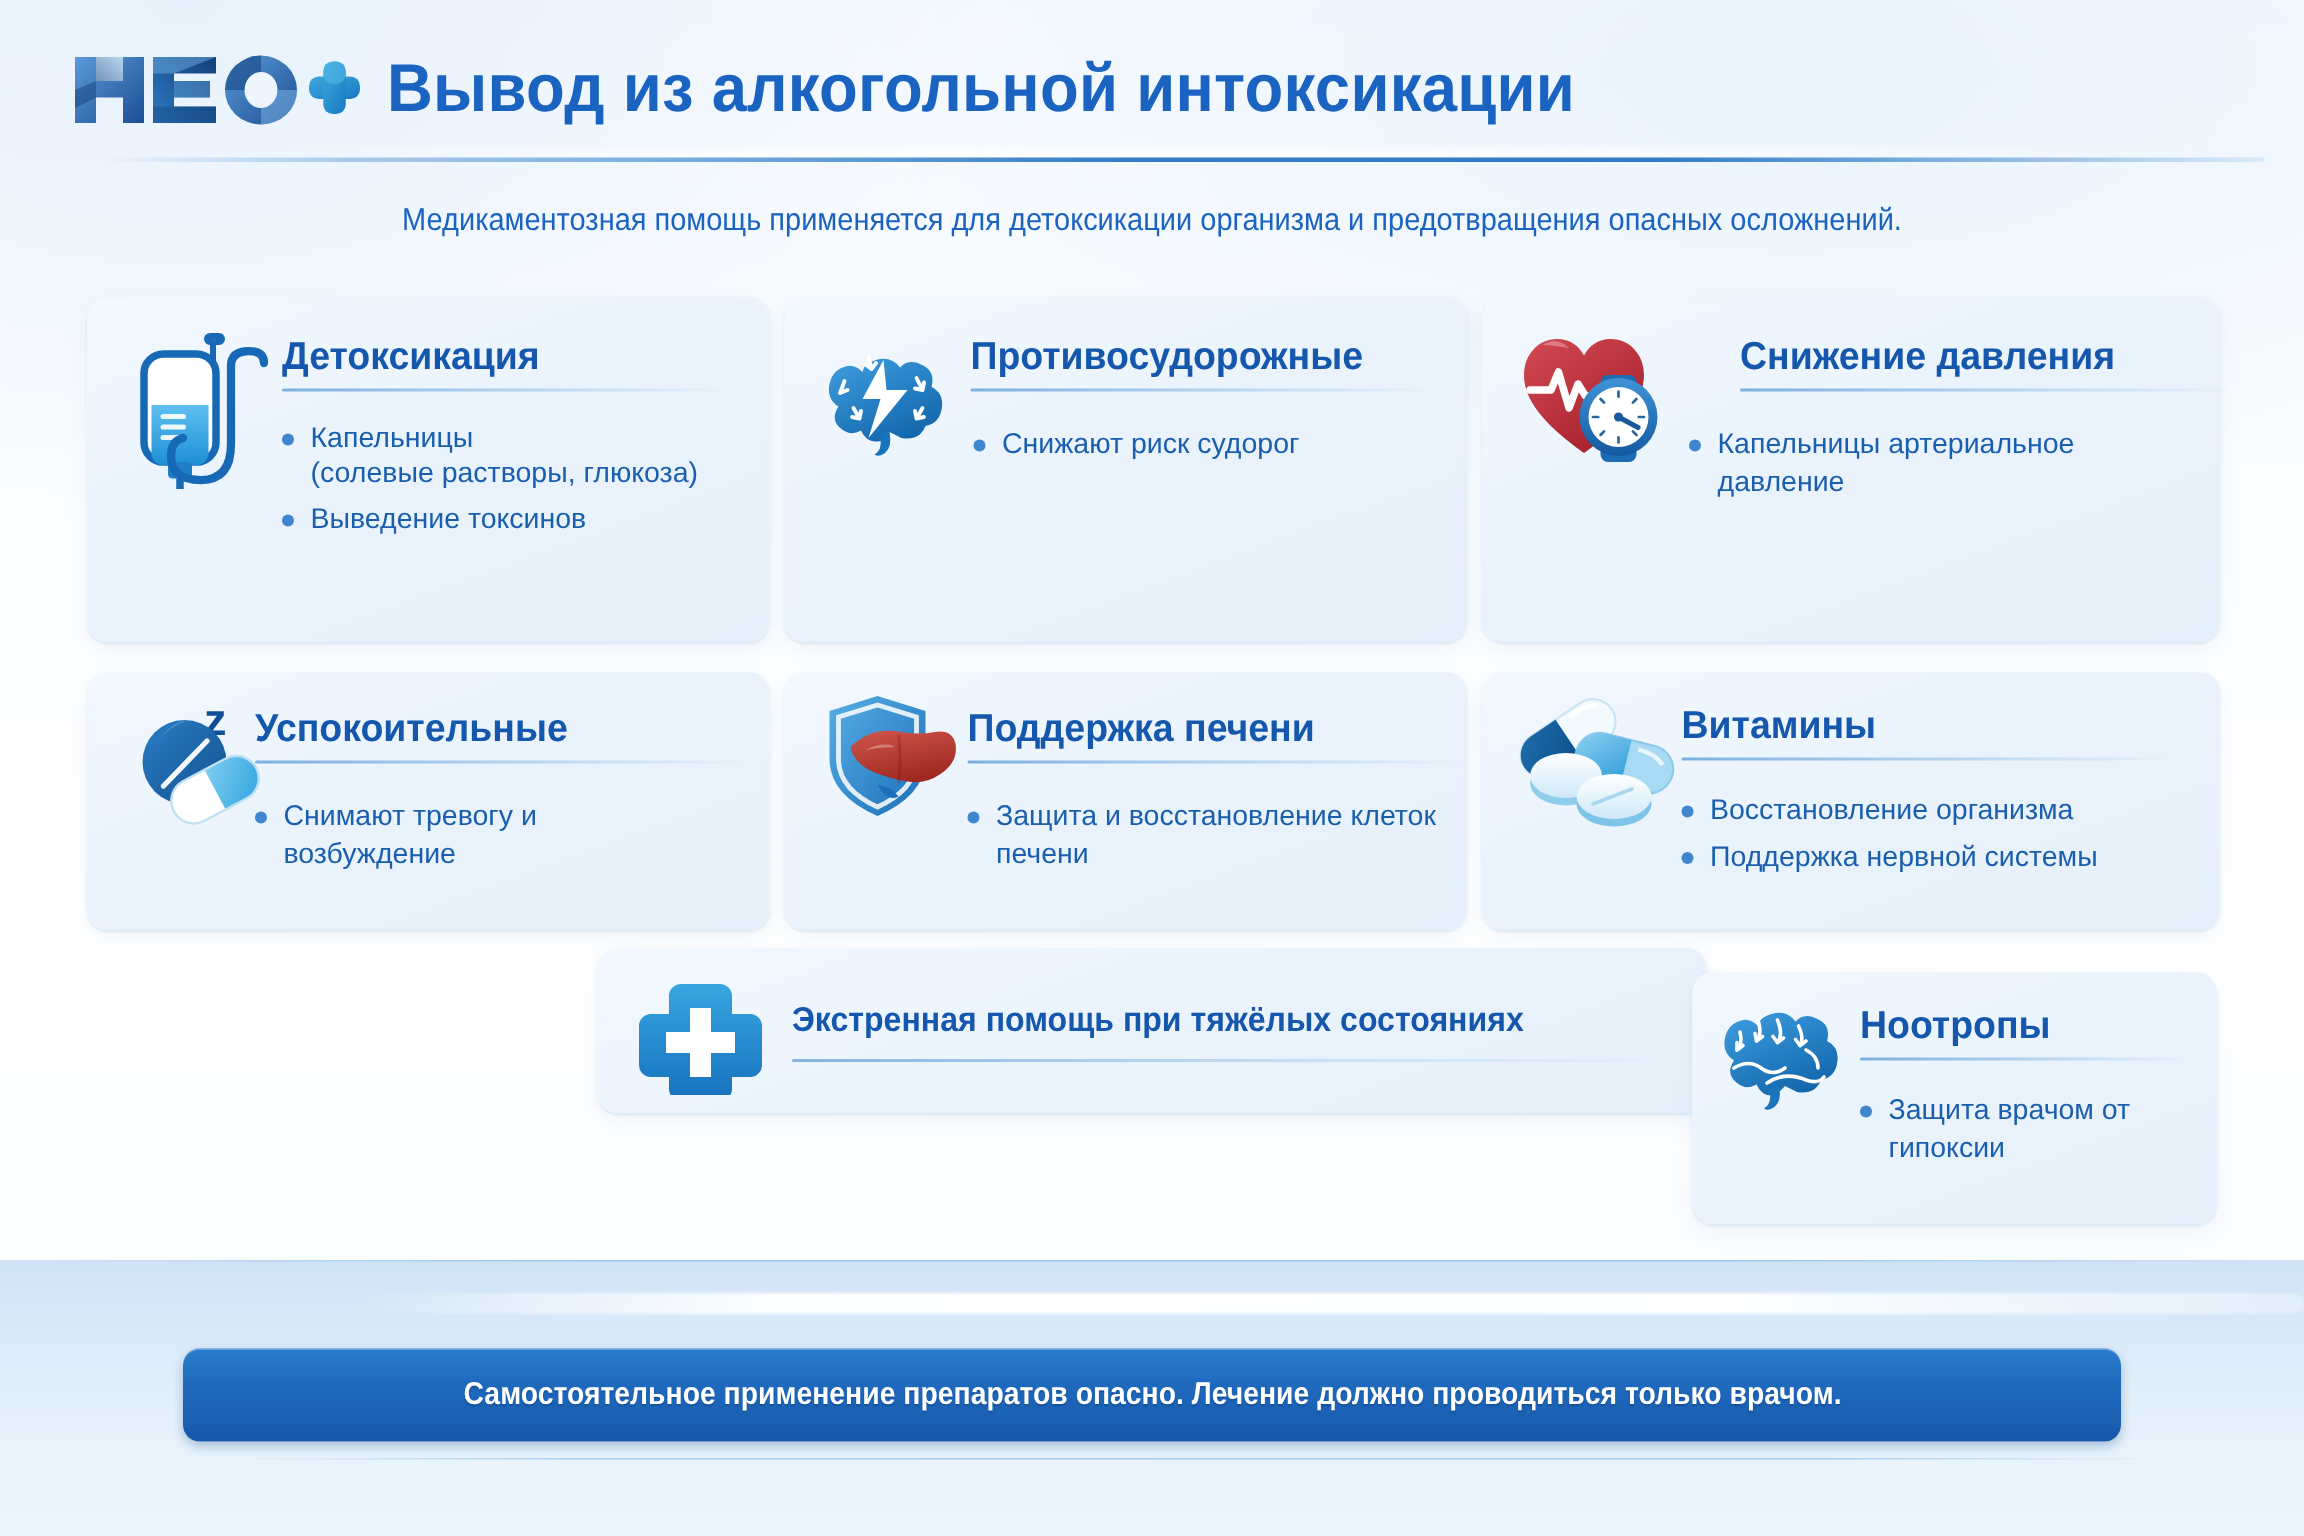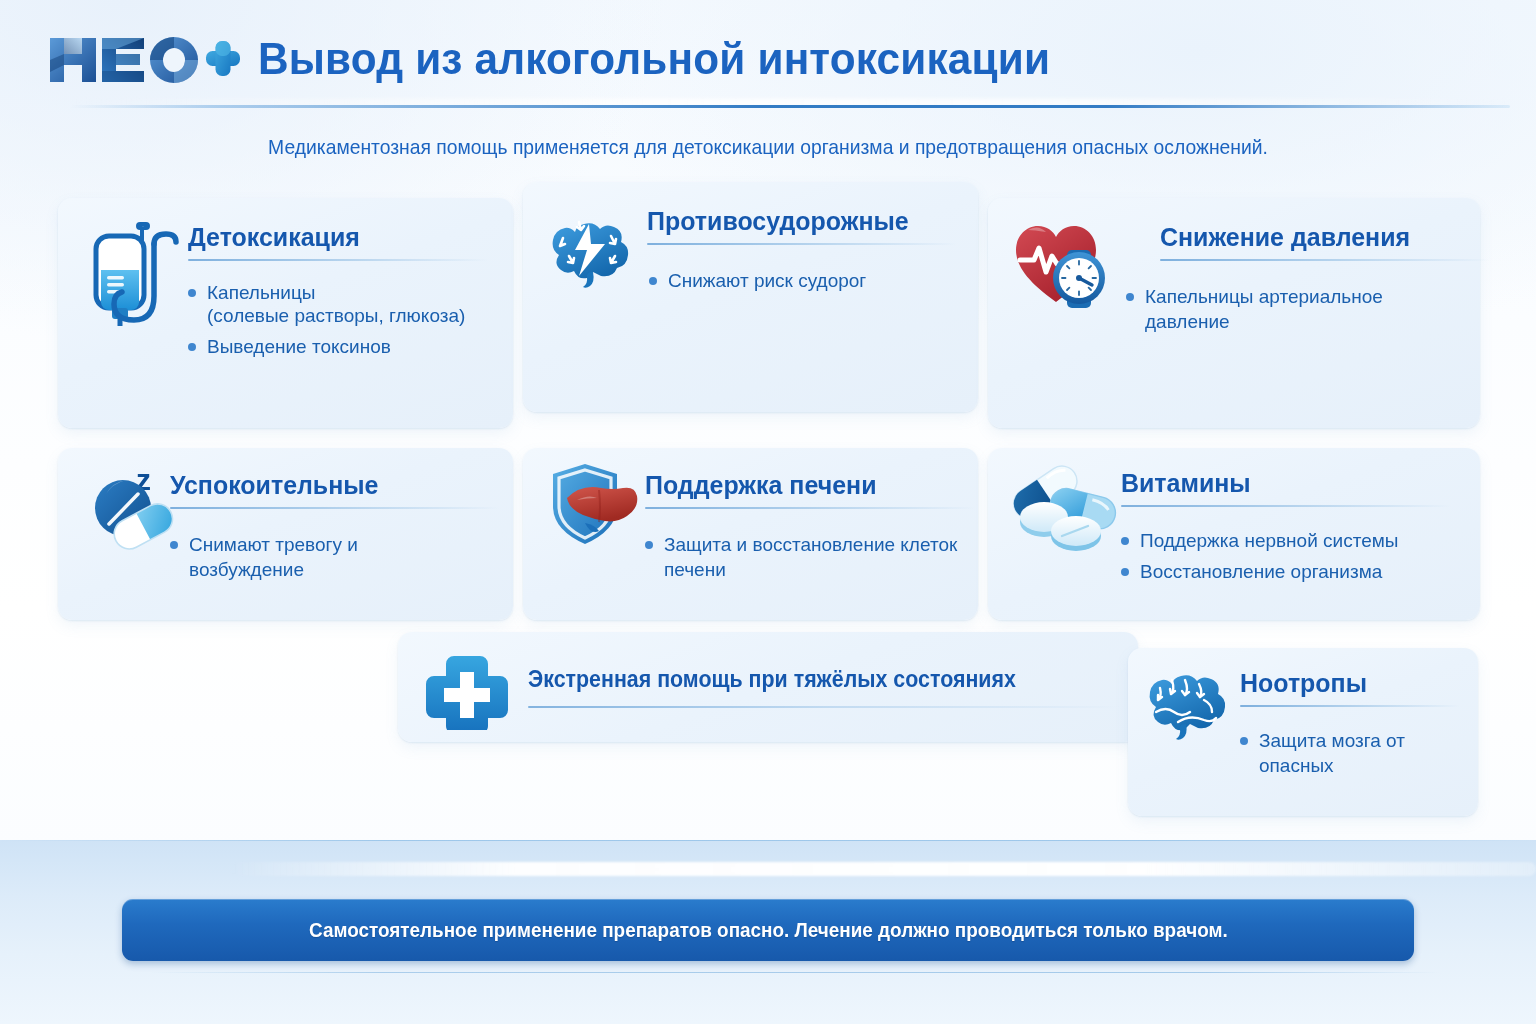--- a/index.html
+++ b/index.html
@@ -230,21 +230,21 @@
       <div class="card-title">Детоксикация</div>
       <div class="title-rule"></div>
     </div>
     <ul class="bullets" style="position:absolute;left:126px;top:82px;width:318px;">
       <li><span>Капельницы</span></li>
       <li class="nb" style="margin-top:-8px;"><span>(солевые растворы, глюкоза)</span></li>
       <li><span>Выведение токсинов</span></li>
     </ul>
   </div>
 
-  <div class="card" style="left:523px;top:182px;width:455px;height:230px;">
+  <div class="card" style="left:523px;top:198px;width:455px;height:230px;">
     <div class="card-icon" style="left:22px;top:22px;">
       <svg width="96" height="92" viewBox="0 0 96 92">
         <defs>
           <linearGradient id="brG1" x1="0" y1="0" x2="0.6" y2="1">
             <stop offset="0" stop-color="#3f9ee0"></stop>
               <stop offset="1" stop-color="#1468ad"></stop>
           </linearGradient>
         </defs>
         <path d="M20 24 q-10 2 -12 12 q-2 10 6 15 q-6 9 2 15 q6 5 13 1 q4 9 13 7 l6 -6 l8 4 q12 2 16 -8 q10 -2 11 -13 q1 -9 -7 -13 q3 -11 -7 -15 q-8 -4 -14 2 q-6 -8 -16 -5 q-8 2 -9 8 q-5 -5 -10 -4 Z" fill="url(#brG1)"></path>
         <path d="M48 68 q2 10 -3 14 q-4 3 -7 1 q5 -3 4 -10 q-1 -5 6 -5 Z" fill="#1a74bb"></path>
@@ -410,22 +410,22 @@
           <ellipse cx="80" cy="75" rx="25" ry="15" fill="url(#vp3)"></ellipse>
           <path d="M66 80 L92 70" stroke="#a9d8ef" stroke-width="2.4" stroke-linecap="round"></path>
         </g>
       </svg>
     </div>
     <div class="card-head" style="left:133px;top:22px;width:330px;">
       <div class="card-title">Витамины</div>
       <div class="title-rule"></div>
     </div>
     <ul class="bullets" style="position:absolute;left:129px;top:80px;width:350px;">
+      <li><span>Восстановление организма</span></li>
       <li><span>Поддержка нервной системы</span></li>
-      <li><span>Восстановление организма</span></li>
     </ul>
   </div>
 
   <div class="emergency">
     <div style="position:absolute;left:28px;top:20px;">
       <svg width="82" height="78" viewBox="0 0 82 78">
         <defs>
           <linearGradient id="crG" x1="0" y1="0" x2="0" y2="1">
             <stop offset="0" stop-color="#37a6e0"></stop>
               <stop offset="1" stop-color="#1671bd"></stop>
@@ -463,21 +463,21 @@
           <path d="M62 42 q8 4 8 12"></path>
           <path d="M36 64 q12 -8 26 -2 q8 3 12 -2"></path>
         </g>
       </svg>
     </div>
     <div class="card-head" style="left:112px;top:22px;width:220px;">
       <div class="card-title">Ноотропы</div>
       <div class="title-rule"></div>
     </div>
     <ul class="bullets" style="position:absolute;left:108px;top:80px;width:230px;">
-      <li><span>Защита мозга от опасных</span></li>
+      <li><span>Защита врачом от гипоксии</span></li>
     </ul>
   </div>
 
   <div class="warning">
     <span>Самостоятельное применение препаратов опасно. Лечение должно проводиться только врачом.</span>
   </div>
 
 </div>
 
 </body></html>

